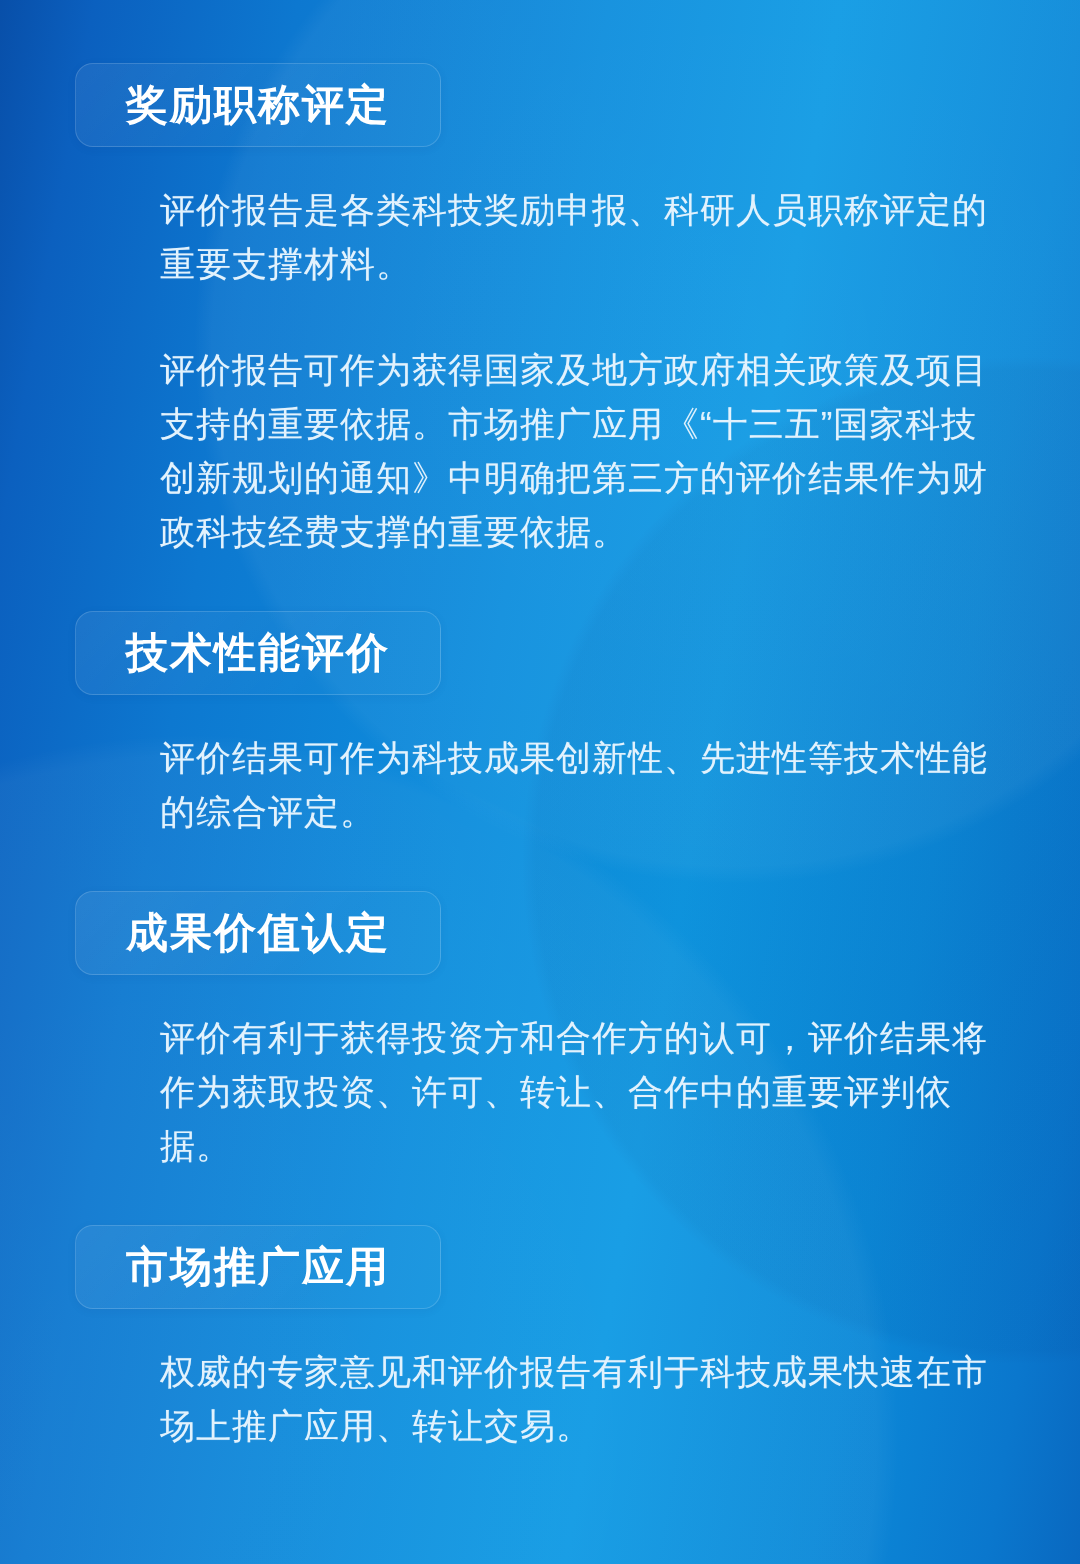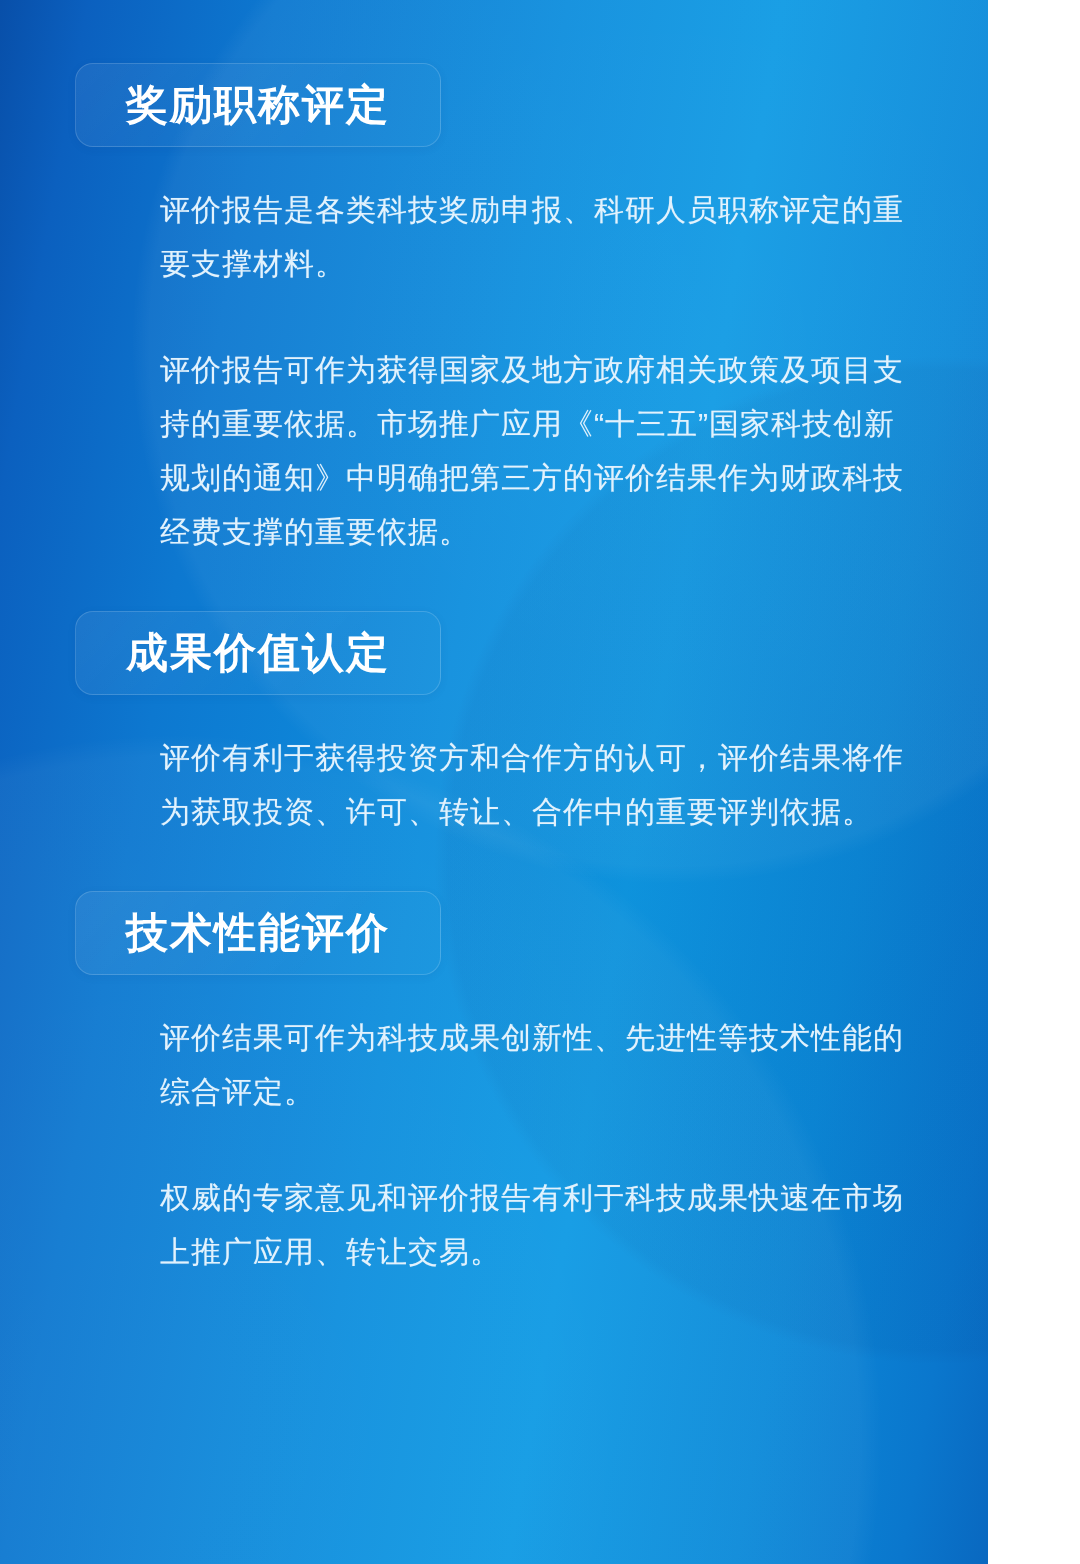--- a/index.html
+++ b/index.html
@@ -3,21 +3,21 @@
 <meta charset="utf-8">
 <style>
   html,body{margin:0;padding:0;}
   body{
     width:1080px;height:1564px;
     font-family:"Liberation Sans","DejaVu Sans",sans-serif;
     overflow:hidden;
   }
   .page{
     position:relative;
-    width:988px;height:1564px;
+    width:1080px;height:1564px;
     background:
       
       radial-gradient(circle 900px at 68% 22%, rgba(255,255,255,0.055) 0%, rgba(255,255,255,0.045) 58%, rgba(255,255,255,0.0) 60%),
       radial-gradient(circle 1100px at 18% 92%, rgba(255,255,255,0.05) 0%, rgba(255,255,255,0.04) 62%, rgba(255,255,255,0.0) 64%),
       radial-gradient(circle 700px at 95% 55%, rgba(0,40,110,0.08) 0%, rgba(0,40,110,0.06) 70%, rgba(0,40,110,0.0) 72%),
       
       linear-gradient(100deg,
         #084fa9 0%, #0b60bf 7%, #0d78d0 22%,
         #0e8edd 45%, #0f9ae4 62%, #0c8ad9 80%,
         #0a77cd 93%, #0968c0 100%);
@@ -43,21 +43,21 @@
   .heading{
     margin:0;
     font-size:42px;
     line-height:1;
     font-weight:bold;
     color:#ffffff;
     letter-spacing:2px;
   }
   .body-text{
     margin:36px 68px 0 160px;
-    font-size:30px;
+    font-size:35px;
     line-height:54px;
     letter-spacing:1px;
     color:#e2f2fd;
     text-shadow:0 0 1px rgba(230,245,255,0.4);
   }
 </style>
 </head>
 <body>
 
 <div class="page">
@@ -69,30 +69,33 @@
       </div>
       <p class="body-text">评价报告是各类科技奖励申报、科研人员职称评定的重要支撑材料。</p>
     </section>
 
     <section class="block">
       <p class="body-text">评价报告可作为获得国家及地方政府相关政策及项目支持的重要依据。市场推广应用《“十三五”国家科技创新规划的通知》中明确把第三方的评价结果作为财政科技经费支撑的重要依据。</p>
     </section>
 
     <section class="block">
       <div class="heading-box">
+        <h2 class="heading">技术性能评价</h2>
+      </div>
+      <p class="body-text">评价结果可作为科技成果创新性、先进性等技术性能的综合评定。</p>
+    </section>
+
+    <section class="block">
+      <div class="heading-box">
         <h2 class="heading">成果价值认定</h2>
       </div>
       <p class="body-text">评价有利于获得投资方和合作方的认可，评价结果将作为获取投资、许可、转让、合作中的重要评判依据。</p>
     </section>
 
     <section class="block">
       <div class="heading-box">
-        <h2 class="heading">技术性能评价</h2>
+        <h2 class="heading">市场推广应用</h2>
       </div>
-      <p class="body-text">评价结果可作为科技成果创新性、先进性等技术性能的综合评定。</p>
-    </section>
-
-    <section class="block">
       <p class="body-text">权威的专家意见和评价报告有利于科技成果快速在市场上推广应用、转让交易。</p>
     </section>
 
   </div>
 </div>
 
 </body></html>

